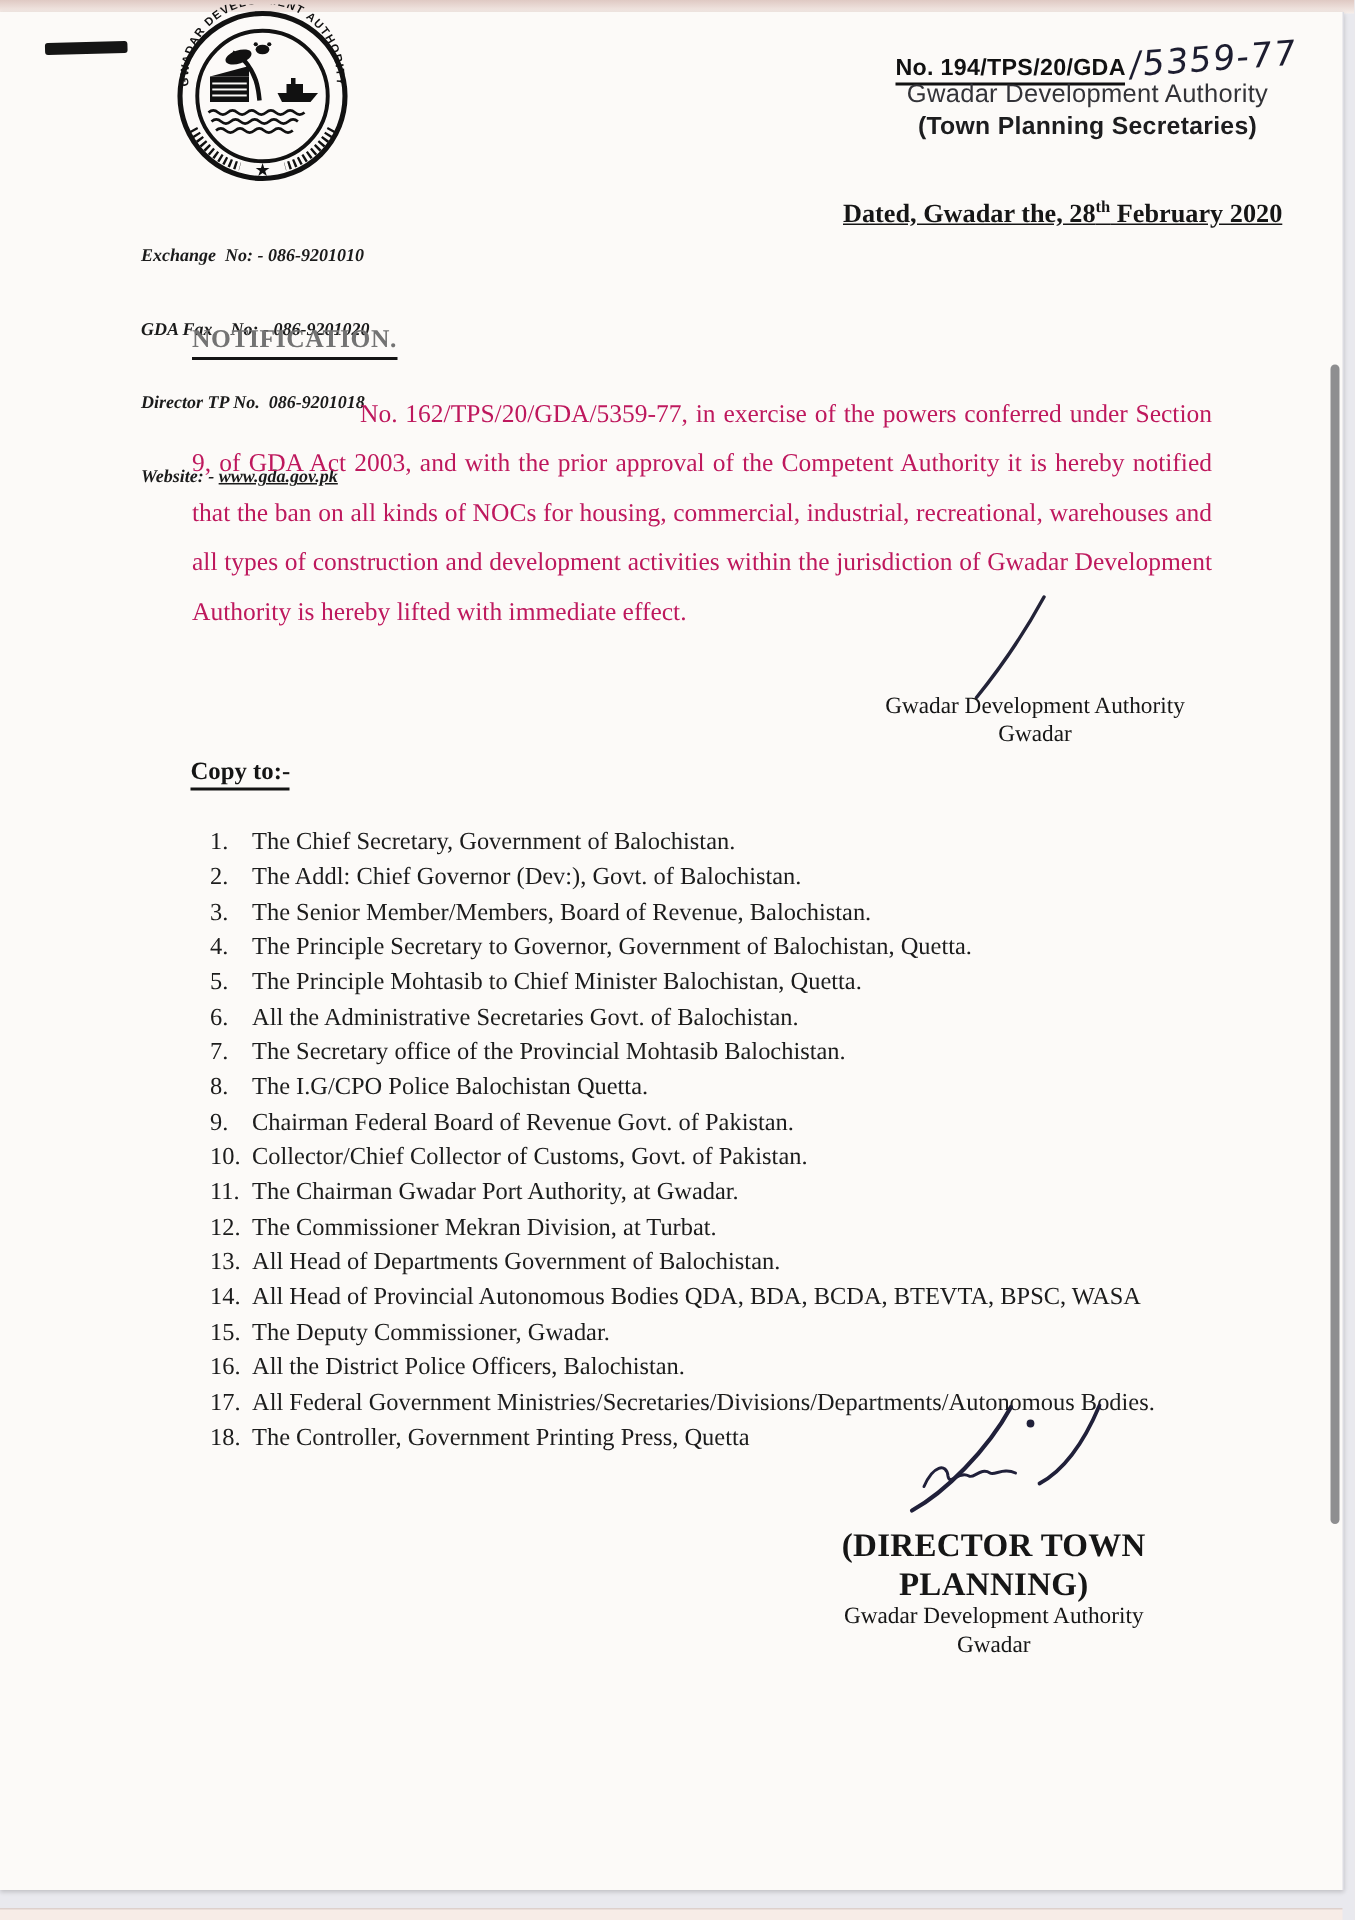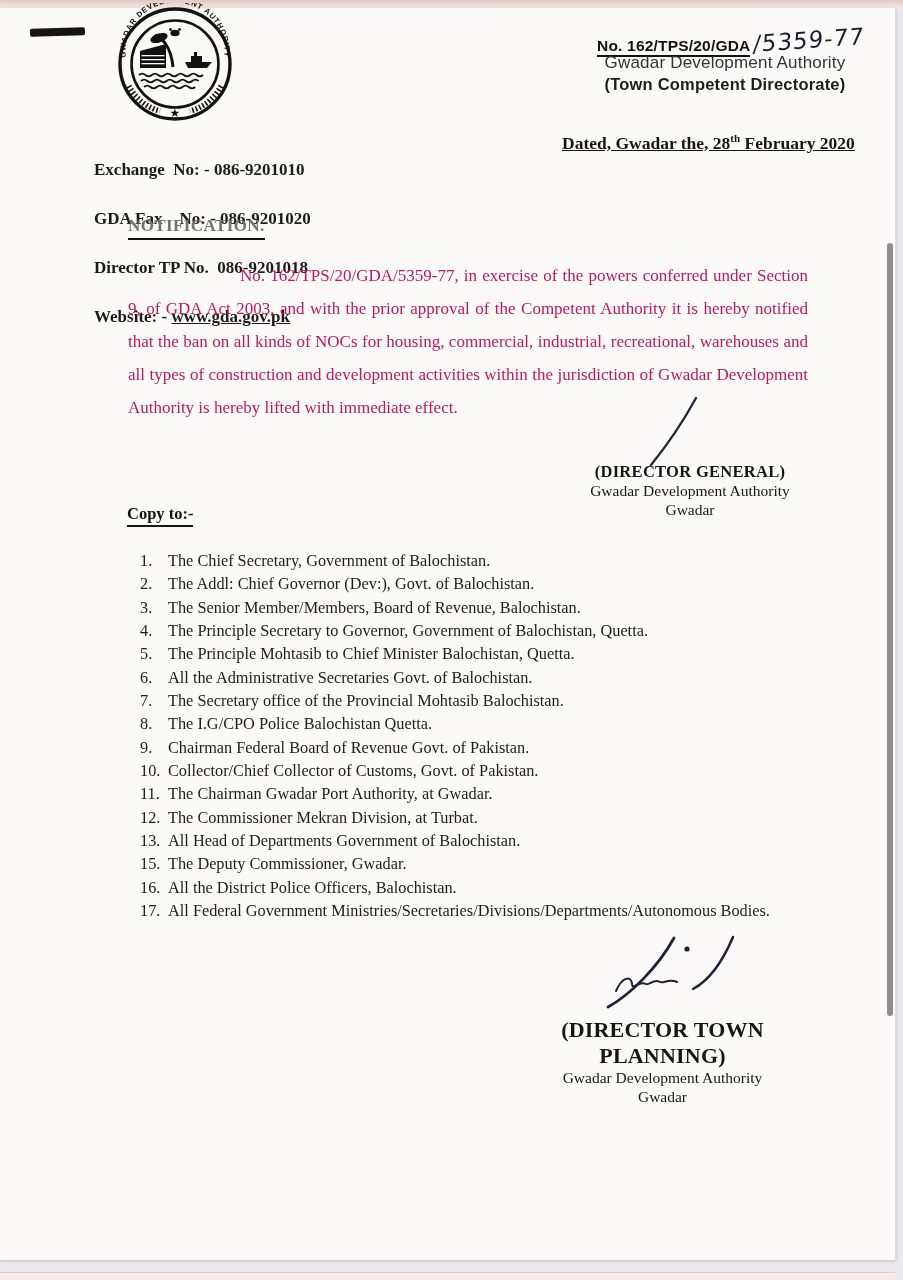--- a/index.html
+++ b/index.html
@@ -3,21 +3,21 @@
 <meta charset="utf-8">
 <style>
   html,body{margin:0;padding:0;}
   body{background:#d8d8de;font-family:"Liberation Serif",serif;}
   .canvas{position:relative;width:903px;height:1280px;margin:0 auto;background:#e9e9ee;overflow:hidden;}
   .top-band{position:absolute;left:0;top:0;width:903px;height:9px;background:linear-gradient(#dfc9c3,#f6eeea);}
   .page{position:absolute;left:0;top:8px;width:895px;height:1252px;background:#fcfaf8;border-right:1px solid #dcdce2;box-shadow:0 1px 3px rgba(0,0,0,.18);}
   .next-page{position:absolute;left:0;top:1272px;width:895px;height:8px;background:#f7ece7;border-top:1px solid #ddd0cc;}
   .redact{position:absolute;left:30px;top:28px;width:55px;height:8px;background:#151515;border-radius:2px;transform:rotate(-1.5deg);}
   .logo{position:absolute;left:102px;top:3px;}
-  .contact{position:absolute;left:94px;top:129px;font-size:17px;font-weight:bold;color:#1b1b1b;line-height:16.4px;white-space:pre;}
+  .contact{position:absolute;left:94px;top:129px;font-size:12px;font-weight:bold;color:#1b1b1b;line-height:16.4px;white-space:pre;font-style:italic;}
   .contact .url{text-decoration:underline;}
   .ref-line{position:absolute;left:597px;top:30px;white-space:nowrap;}
   .ref-no{font-family:"Liberation Sans",sans-serif;font-weight:bold;font-size:15.5px;color:#111;border-bottom:2px solid #111;padding-bottom:1px;letter-spacing:.2px;}
   .ref-hand{display:inline-block;font-family:"DejaVu Sans",sans-serif;font-size:23px;color:#1d1d30;transform:rotate(-4deg) skewX(-8deg);margin-left:3px;position:relative;top:-3px;letter-spacing:1px;}
   .hdr-center{position:absolute;left:560px;top:53px;width:330px;text-align:center;font-family:"Liberation Sans",sans-serif;color:#333338;font-size:17px;line-height:20.5px;letter-spacing:.2px;}
   .hdr-center .bold{font-weight:bold;color:#1d1d1f;font-size:16.5px;}
   .date-line{position:absolute;left:562px;top:132px;font-size:17.5px;font-weight:bold;color:#161616;white-space:nowrap;text-decoration:underline;}
   .date-line sup{font-size:11px;}
   .notif-head{position:absolute;left:128px;top:216px;font-size:17px;font-weight:bold;letter-spacing:.4px;color:#737373;border-bottom:2.5px solid #141414;padding-bottom:2px;}
   .notif-body{position:absolute;left:128px;top:259px;width:680px;font-size:17px;line-height:33px;color:#be185d;text-align:justify;text-indent:112px;margin:0;}
@@ -79,39 +79,38 @@
   </svg>
 
   <div class="contact">
     <div>Exchange  No: - 086-9201010</div>
     <div>GDA Fax    No: - 086-9201020</div>
     <div>Director TP No.  086-9201018</div>
     <div><span>Website: - </span><span class="url">www.gda.gov.pk</span></div>
   </div>
 
   <div class="ref-line">
-    <span class="ref-no">No. 162/TPS/20/GDA</span><span class="ref-hand">/5359-77</span>
+    <span class="ref-no">No. 194/TPS/20/GDA</span><span class="ref-hand">/5359-77</span>
   </div>
 
   <div class="hdr-center">
     <div>Gwadar Development Authority</div>
-    <div class="bold">(Town Competent Directorate)</div>
+    <div class="bold">(Town Planning Secretaries)</div>
   </div>
 
   <div class="date-line"><span>Dated, Gwadar the, 28</span><sup>th</sup><span> February 2020</span></div>
 
   <div class="notif-head">NOTIFICATION.</div>
   <p class="notif-body">No. 162/TPS/20/GDA/5359-77, in exercise of the powers conferred under Section 9, of GDA Act 2003, and with the prior approval of the Competent Authority it is hereby notified that the ban on all kinds of NOCs for housing, commercial, industrial, recreational, warehouses and all types of construction and development activities within the jurisdiction of Gwadar Development Authority is hereby lifted with immediate effect.</p>
 
   <svg class="ink" style="left:638px;top:392px;" width="72" height="80" viewBox="0 0 72 80">
     <path d="M 58 6 C 46 28 30 52 13 73" fill="none" stroke="#232338" stroke-width="2.3" stroke-linecap="round"></path>
   </svg>
 
   <div class="sig-dg">
-    <div class="t">(DIRECTOR GENERAL)</div>
     <div class="o">Gwadar Development Authority</div>
     <div class="o">Gwadar</div>
   </div>
 
   <div class="copy-head">Copy to:-</div>
   <ol class="copy-list">
     <li>
         <span class="num">1.</span>
         <span class="txt">The Chief Secretary, Government of Balochistan.</span>
       </li>
@@ -157,30 +156,38 @@
       </li>
     <li>
         <span class="num">12.</span>
         <span class="txt">The Commissioner Mekran Division, at Turbat.</span>
       </li>
     <li>
         <span class="num">13.</span>
         <span class="txt">All Head of Departments Government of Balochistan.</span>
       </li>
     <li>
+        <span class="num">14.</span>
+        <span class="txt">All Head of  Provincial Autonomous Bodies QDA, BDA, BCDA, BTEVTA, BPSC, WASA</span>
+      </li>
+    <li>
         <span class="num">15.</span>
         <span class="txt">The Deputy Commissioner, Gwadar.</span>
       </li>
     <li>
         <span class="num">16.</span>
         <span class="txt">All the District Police Officers, Balochistan.</span>
       </li>
     <li>
         <span class="num">17.</span>
         <span class="txt">All Federal Government Ministries/Secretaries/Divisions/Departments/Autonomous Bodies.</span>
+      </li>
+    <li>
+        <span class="num">18.</span>
+        <span class="txt">The Controller, Government Printing Press, Quetta</span>
       </li>
   </ol>
 
   <svg class="ink" style="left:540px;top:925px;" width="250" height="100" viewBox="0 0 250 100">
     <path d="M 68 82 C 90 70 118 42 134 13" fill="none" stroke="#20203a" stroke-width="2.8" stroke-linecap="round"></path>
     <path d="M 76 66 C 82 52 91 50 92 59 C 93 66 99 55 106 59 C 109 61 114 53 120 57 C 123 59 129 53 137 57" fill="none" stroke="#20203a" stroke-width="2" stroke-linecap="round"></path>
     <circle cx="147" cy="24" r="2.6" fill="#20203a"></circle>
     <path d="M 193 12 C 182 38 168 56 153 64" fill="none" stroke="#20203a" stroke-width="2.5" stroke-linecap="round"></path>
   </svg>
 

